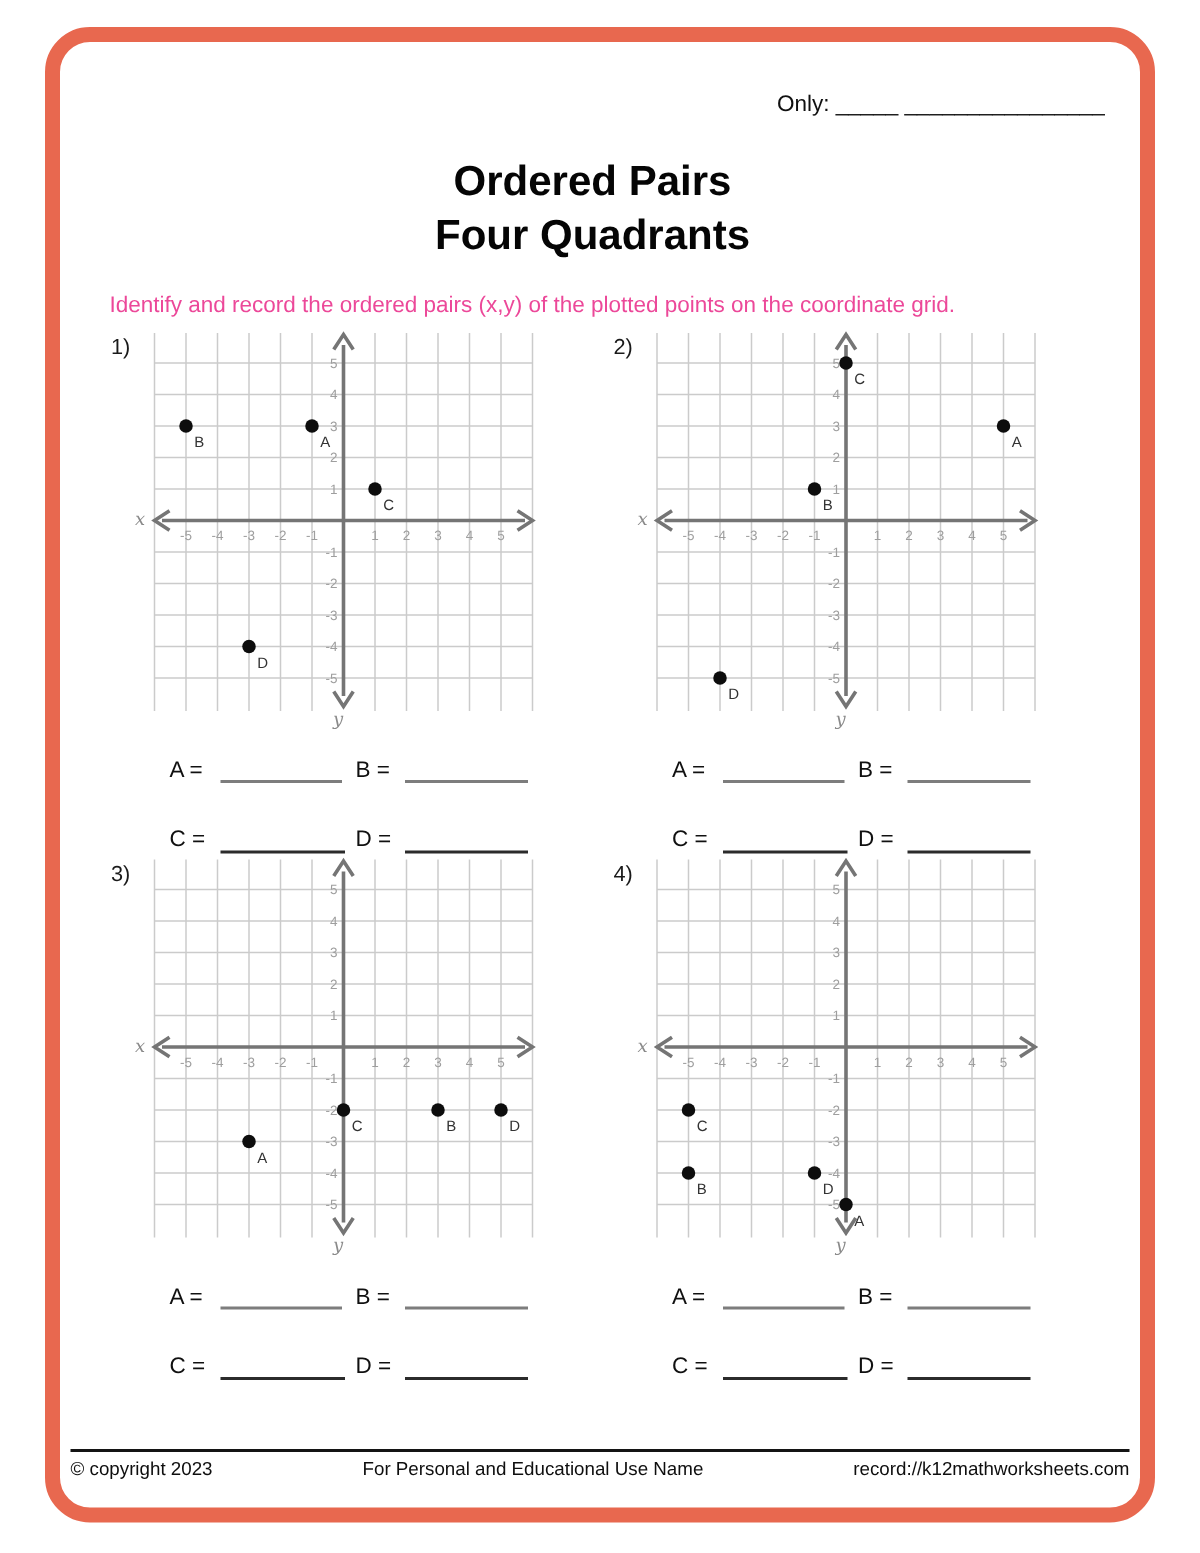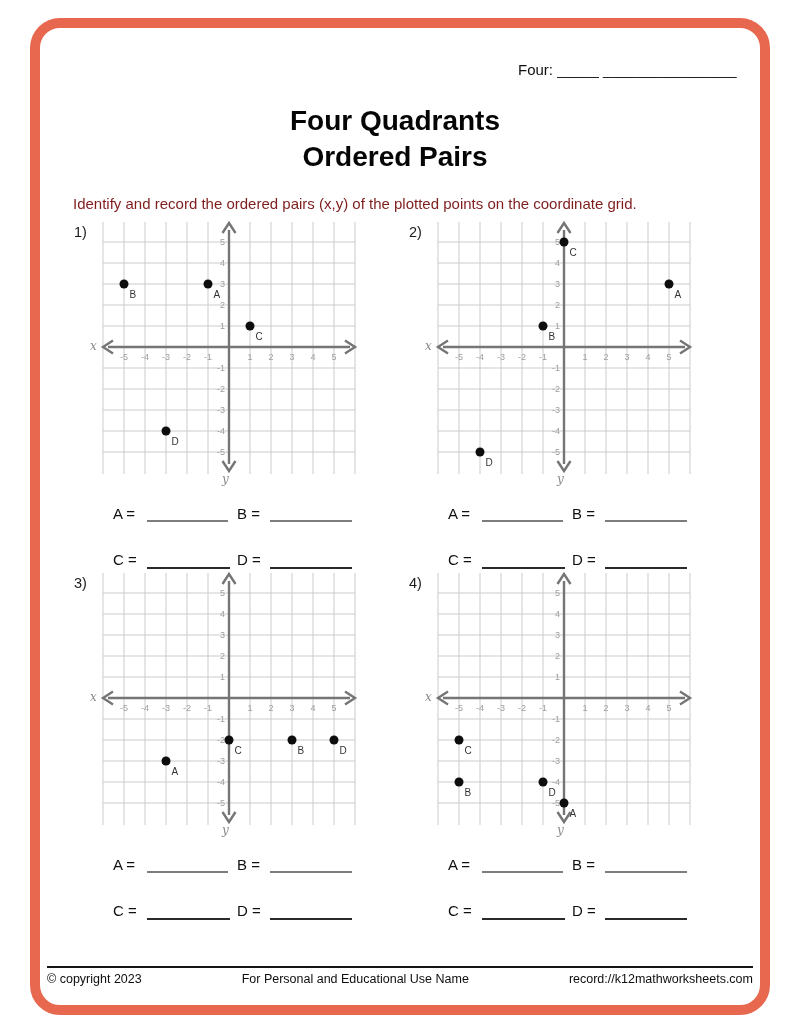--- a/index.html
+++ b/index.html
@@ -8,46 +8,46 @@
     font-family:"Liberation Sans",sans-serif;color:#111;overflow:hidden;
   }
   .frame{
     position:absolute;left:30px;top:18px;right:30px;bottom:20px;
     border:10px solid #E8684F;border-radius:30px;pointer-events:none;
   }
   .name-row{position:absolute;left:518px;top:61px;font-size:15px;color:#101010;white-space:nowrap;}
   .name-row .blank{letter-spacing:0px;color:#101010;}
   .title{position:absolute;left:0;top:103px;width:790px;text-align:center;
     font-size:28px;font-weight:bold;line-height:36px;color:#050505;}
-  .instructions{position:absolute;left:73px;top:195px;font-size:15px;color:#7f1d1d;}
+  .instructions{position:absolute;left:73px;top:195px;font-size:15px;color:#ec4899;}
   .problem{position:absolute;width:312px;height:292px;}
   .pnum{position:absolute;left:0;top:6px;font-size:14.5px;color:#1a1a1a;}
   .grid-slot{position:absolute;left:8px;top:0;}
   .answers{position:absolute;width:245px;height:85px;}
   .ans-label{position:absolute;font-size:15px;color:#101010;white-space:nowrap;}
   .ans-line{position:absolute;height:2px;}
   .ans-line.row1{background:#7d7d7d;}
   .ans-line.row2{background:#2b2b2b;}
   .footer-rule{position:absolute;left:47px;top:966px;width:706px;height:2px;background:#141414;}
   .footer{position:absolute;left:47px;top:972px;width:706px;display:flex;
     justify-content:space-between;font-size:12.5px;color:#0e0e0e;text-align:right;}
 </style>
 </head>
 <body>
 
 <div class="frame"></div>
 
 <div class="name-row">
-  <span>Four:</span>
+  <span>Only:</span>
   <span class="blank">_____ ________________</span>
 </div>
 
 <div class="title">
+  <div>Ordered Pairs</div>
   <div>Four Quadrants</div>
-  <div>Ordered Pairs</div>
 </div>
 
 <div class="instructions">Identify and record the ordered pairs (x,y) of the plotted points on the coordinate grid.</div>
 
 <div class="problem" style="left:74px;top:218px;">
   <span class="pnum">1)</span>
   <div class="grid-slot"><svg width="296" height="272" viewBox="0 0 296 272" font-family="&quot;Liberation Sans&quot;,sans-serif">
         <g>
           <line x1="21" y1="4" x2="21" y2="256" stroke="#cbcbcb" stroke-width="1"></line>
           <line x1="42" y1="4" x2="42" y2="256" stroke="#cbcbcb" stroke-width="1"></line>

